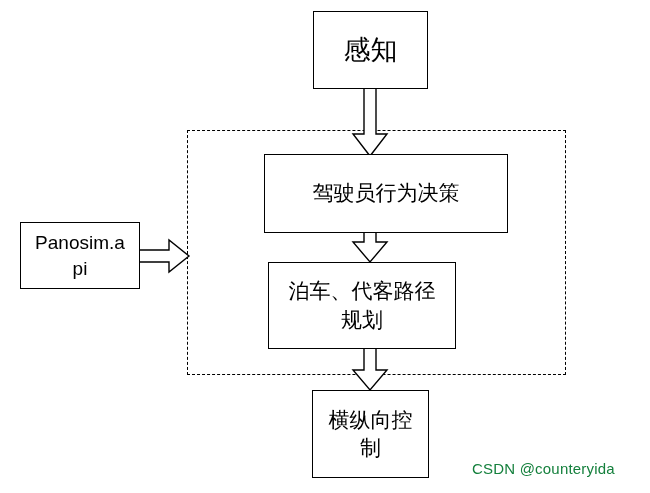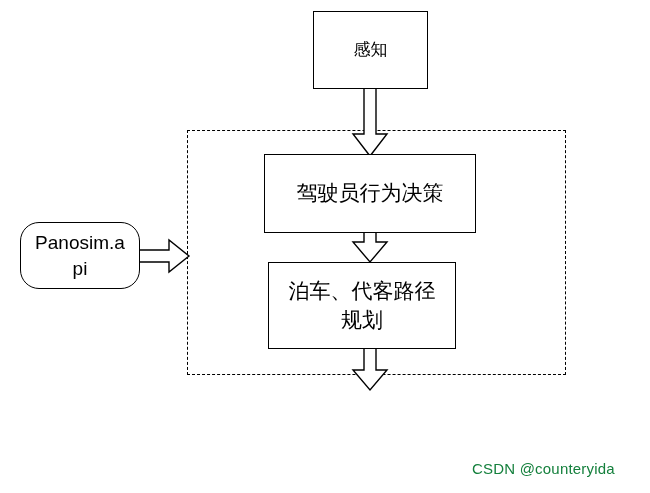--- a/index.html
+++ b/index.html
@@ -32,38 +32,37 @@
   }
   .node-label {
     display: block;
     padding: 0 6px;
     white-space: pre-line;
   }
 
   
   #node-perception {
     left: 313px; top: 11px; width: 115px; height: 78px;
-    font-size: 17px;
+    font-size: 27px;
   }
   #node-driver-decision {
-    left: 264px; top: 154px; width: 212px; height: 79px;
+    left: 264px; top: 154px; width: 244px; height: 79px;
     font-size: 21px;
   }
   #node-parking-path {
     left: 268px; top: 262px; width: 188px; height: 87px;
     font-size: 21px;
   }
   #node-control {
     left: 312px; top: 390px; width: 117px; height: 88px;
     font-size: 21px;
   }
   #node-panosim {
     left: 20px; top: 222px; width: 120px; height: 67px;
     font-size: 19px;
-    border-radius: 19px;
   }
 
   
   #group-region {
     position: absolute;
     left: 187px; top: 130px;
     width: 379px; height: 245px;
     box-sizing: border-box;
     border: 1.5px dashed #000000;
     background: transparent;
@@ -134,20 +133,24 @@
     <span class="node-label">泊车、代客路径
 规划</span>
   </div>
 
   <div class="connector" id="conn-parking-to-control">
     <svg width="36" height="46" viewBox="0 0 36 46">
       <polygon class="arrow-shape" points="12,0 24,0 24,24 35,24 18,44 1,24 12,24"></polygon>
     </svg>
   </div>
 
+  <div class="node" id="node-control">
+    <span class="node-label">横纵向控
+制</span>
+  </div>
 
   <div class="node" id="node-panosim">
     <span class="node-label">Panosim.a
 pi</span>
   </div>
 
   <div class="connector" id="conn-panosim-to-group">
     <svg width="52" height="34" viewBox="0 0 52 34">
       <polygon class="arrow-shape" points="0,11 30,11 30,1 50,17 30,33 30,23 0,23"></polygon>
     </svg>

